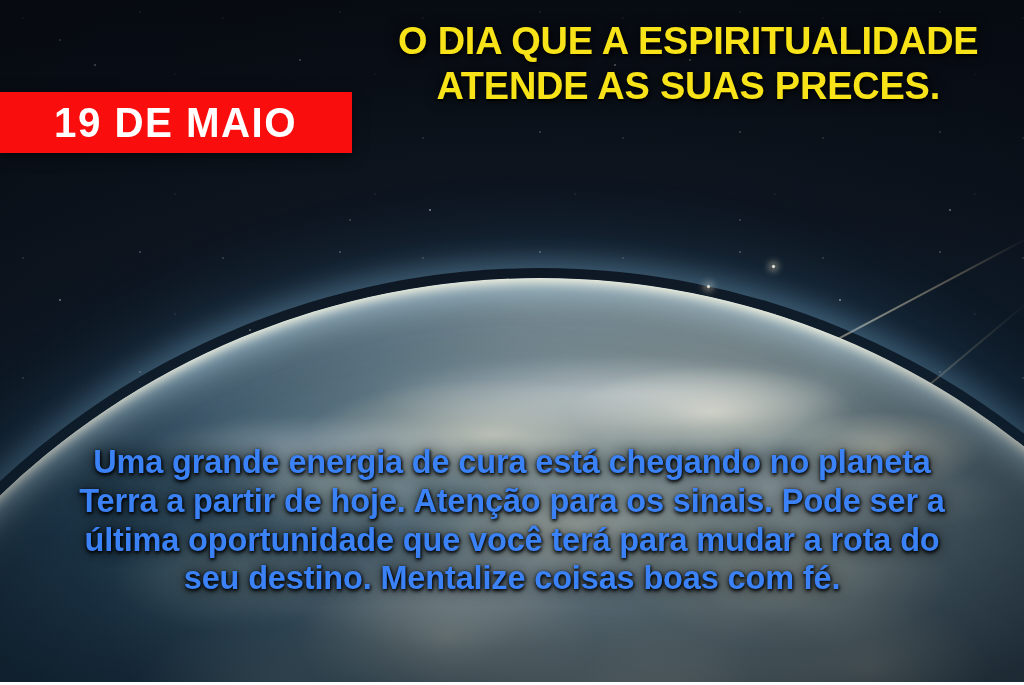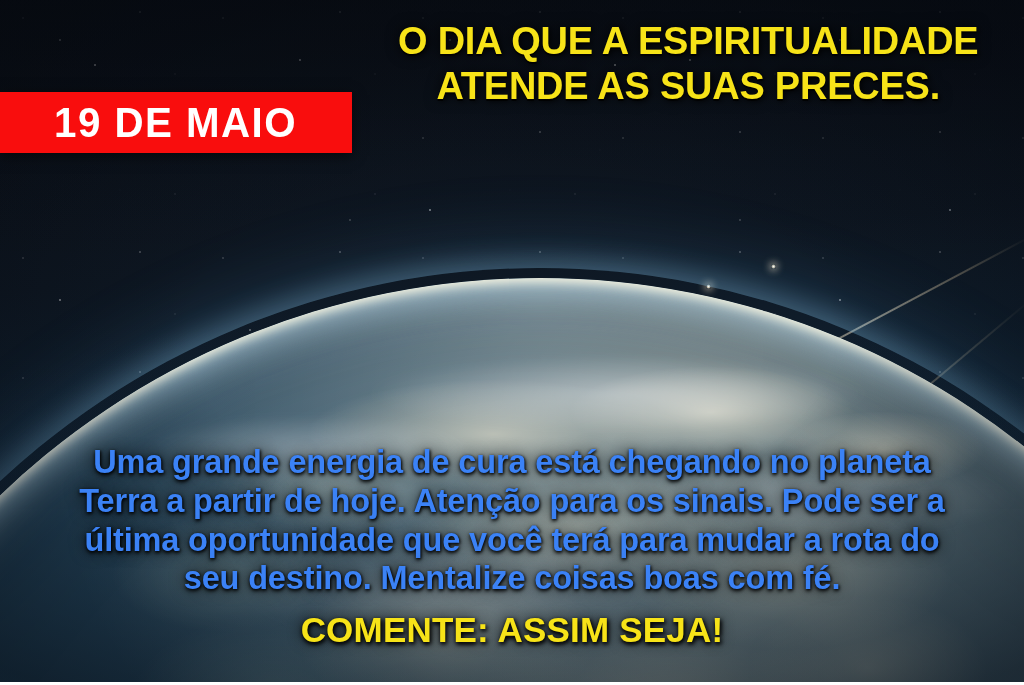--- a/index.html
+++ b/index.html
@@ -284,15 +284,14 @@
 
     <div class="date-badge">
       <span class="date-badge-text">19 DE MAIO</span>
     </div>
 
     <div class="headline">O DIA QUE A ESPIRITUALIDADE ATENDE AS SUAS PRECES.</div>
   </div>
 
   <div class="body-copy">Uma grande energia de cura está chegando no planeta Terra a partir de hoje. Atenção para os sinais. Pode ser a última oportunidade que você terá para mudar a rota do seu destino. Mentalize coisas boas com fé.</div>
 
-  <div class="cta">COMENTE: ASSIM SEJA!</div>
 
 </div>
 
 </body></html>

